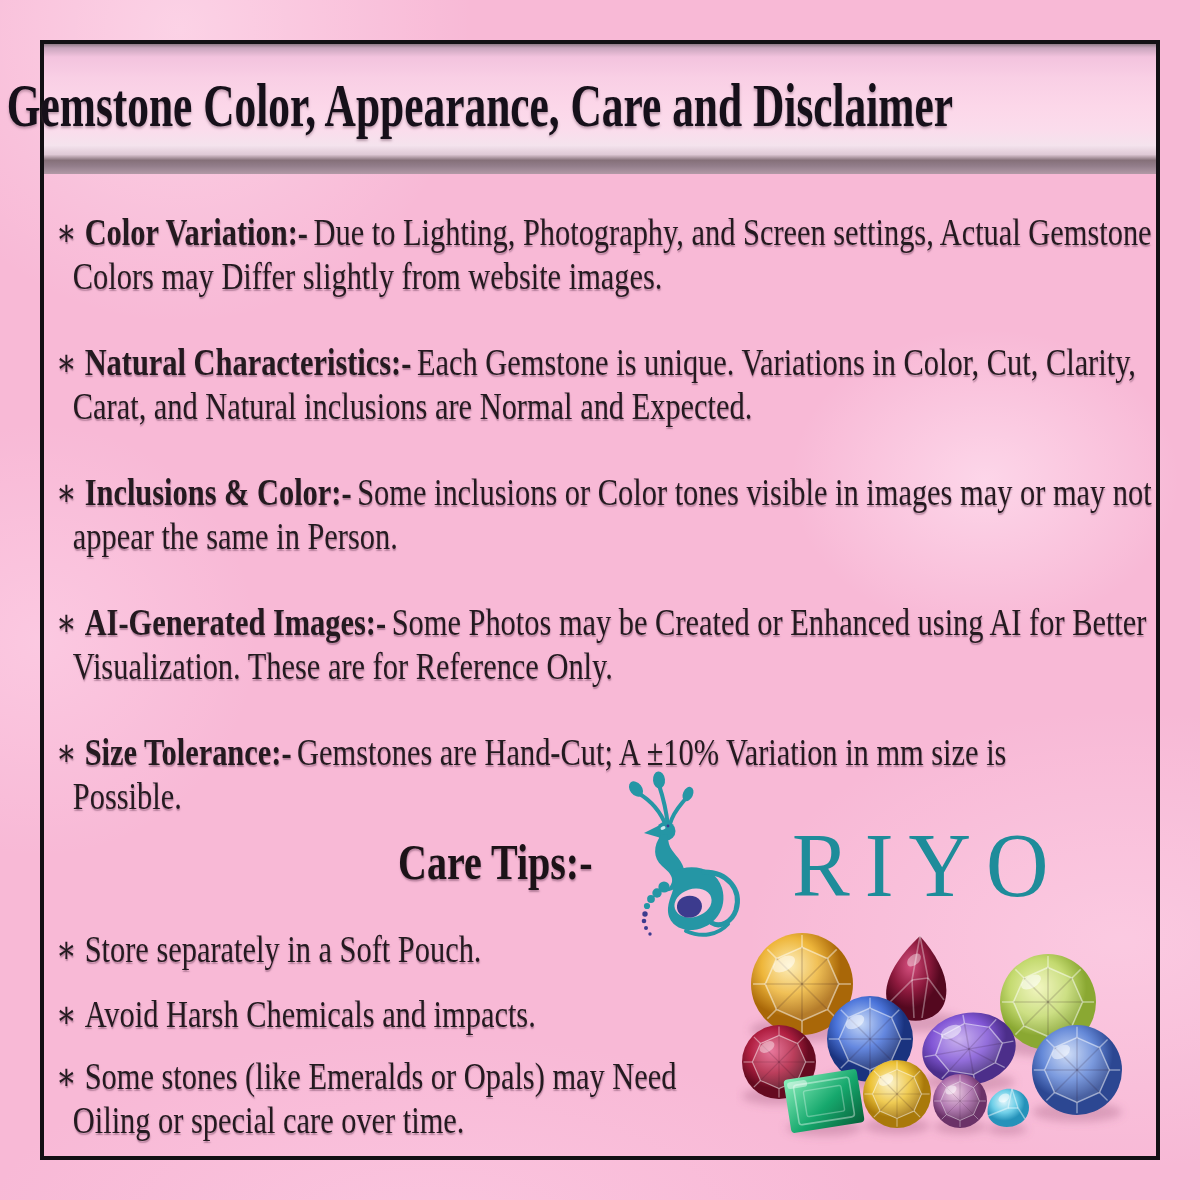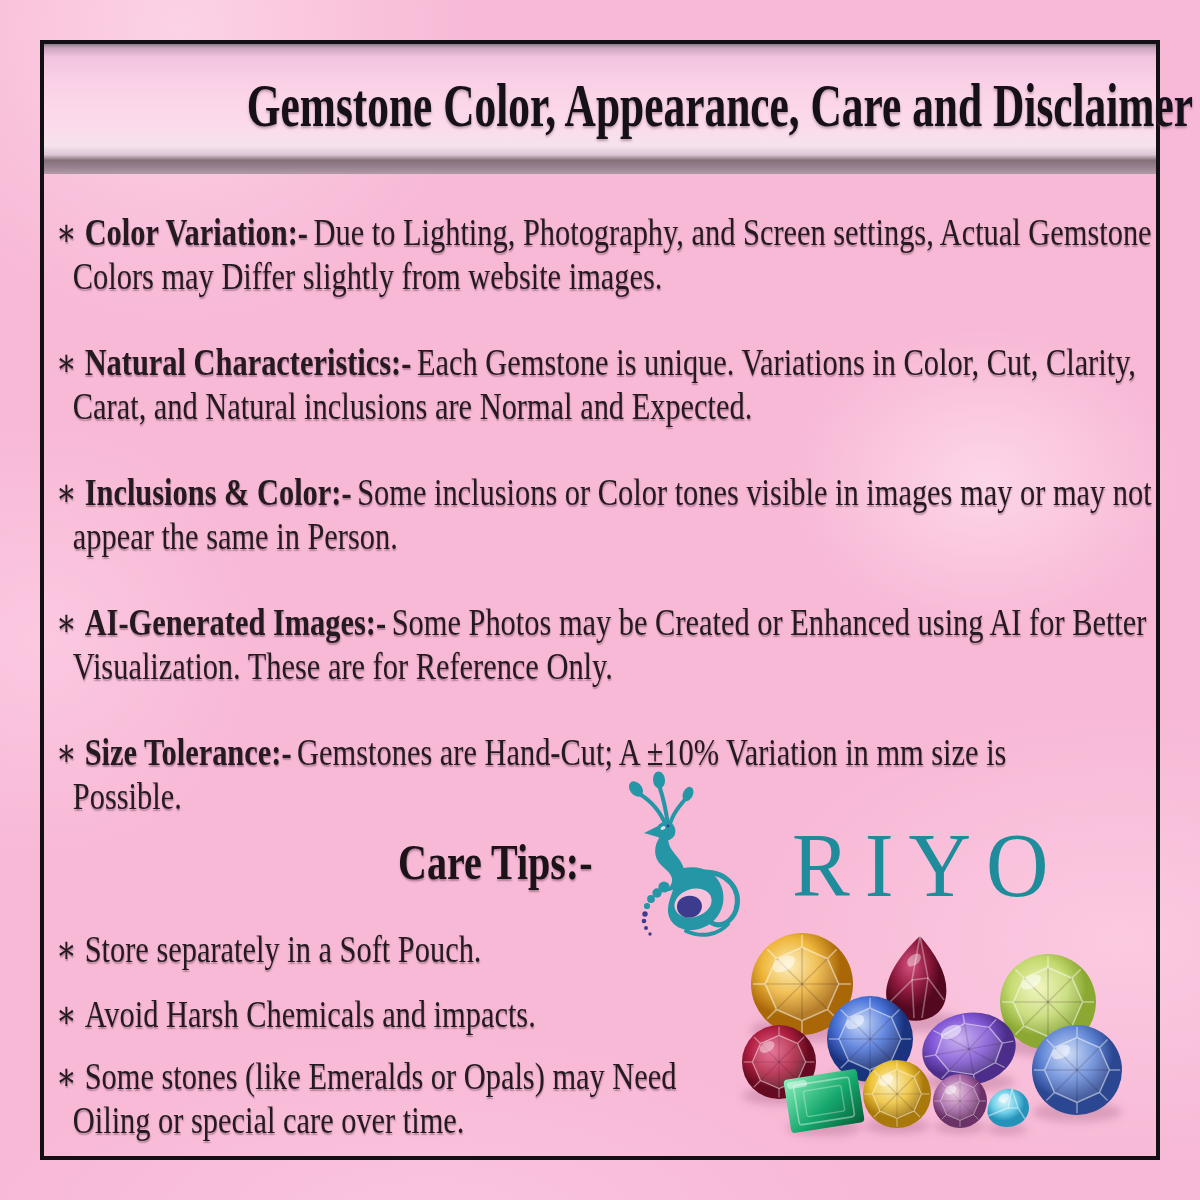--- a/index.html
+++ b/index.html
@@ -12,21 +12,21 @@
       radial-gradient(ellipse 270px 210px at 985px 480px, rgba(255,226,241,.7), rgba(255,226,241,0) 72%),
       radial-gradient(circle 310px at 40px 640px,  rgba(255,216,236,.5),  rgba(255,216,236,0) 70%),
       radial-gradient(ellipse 520px 320px at 1120px 940px, rgba(255,222,239,.45), rgba(255,222,239,0) 72%),
       radial-gradient(ellipse 640px 280px at 430px 1230px, rgba(252,204,228,.6), rgba(252,204,228,0) 70%);
   }
   .frame{
     position:absolute; inset:40px; border:4px solid #121014;
   }
   .titlebar{
     position:absolute; left:0; right:0; top:0; height:130px;
-    display:flex; align-items:center; justify-content:flex-start;
+    display:flex; align-items:center; justify-content:flex-end;
     padding-bottom:8px; box-sizing:border-box;
     background:linear-gradient(180deg,
       #8f7a87 0%, #c9a5bd 3%, #f3c3de 10%, #f9cfe5 26%, #fcd7e9 48%,
       #fbdcec 66%, #f4e3ed 78%, #dfc9d6 85%, #857079 89.5%, #937e8b 94%, #b29aa7 100%);
   }
   .title{
     white-space:nowrap; font-weight:bold; font-size:62px; color:#16101a;
     transform:scaleX(0.70); transform-origin:50% 50%;
     letter-spacing:0px; text-shadow:0 2px 3px rgba(110,75,95,.45);
   }

